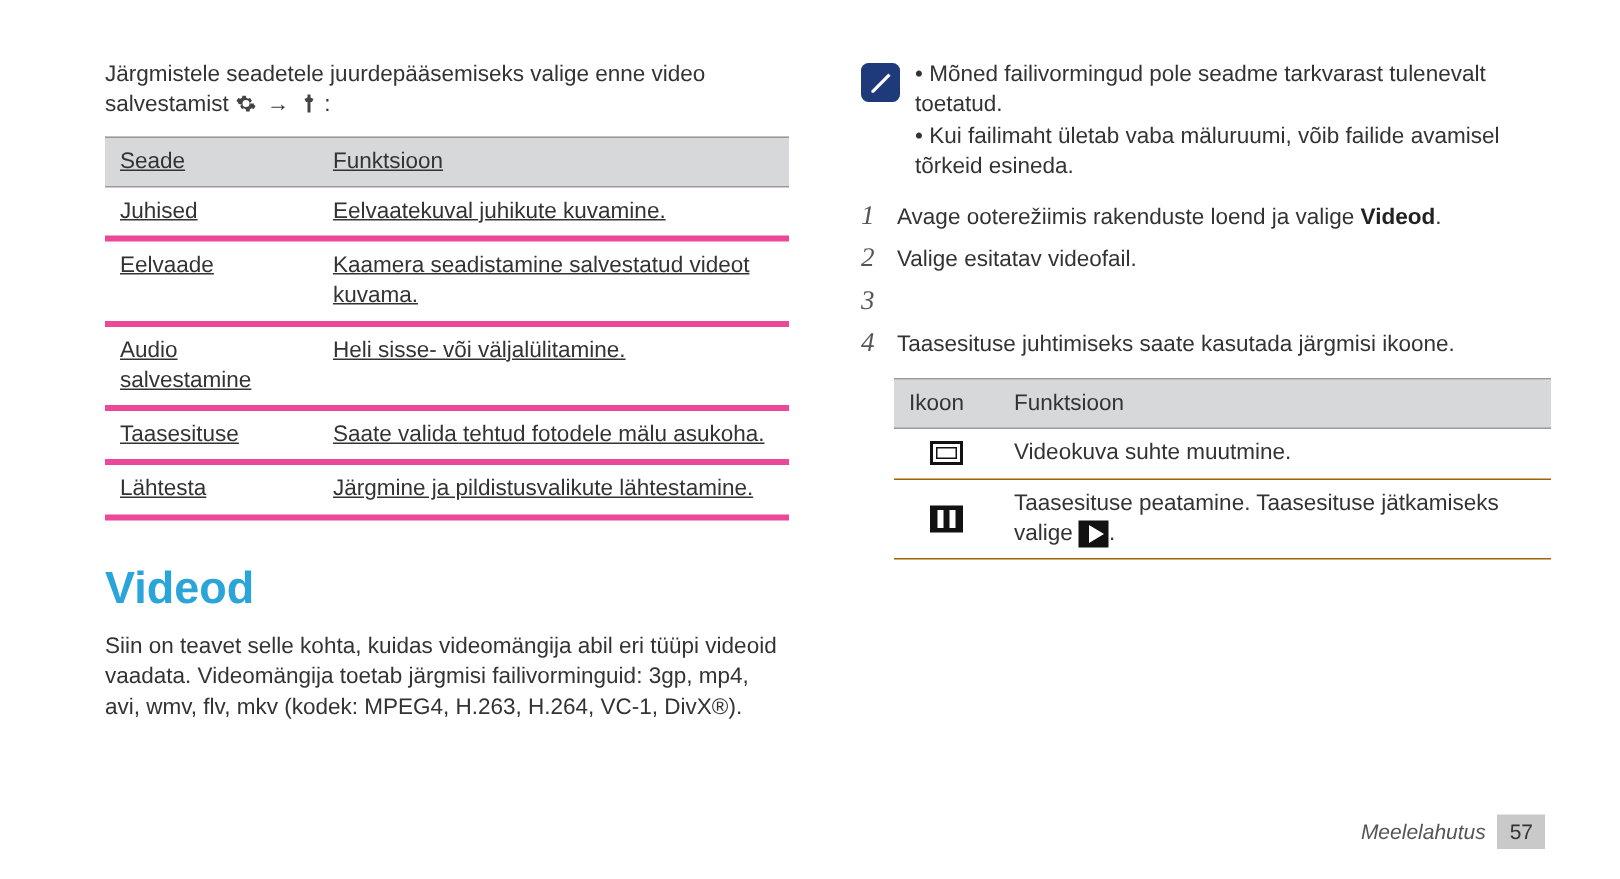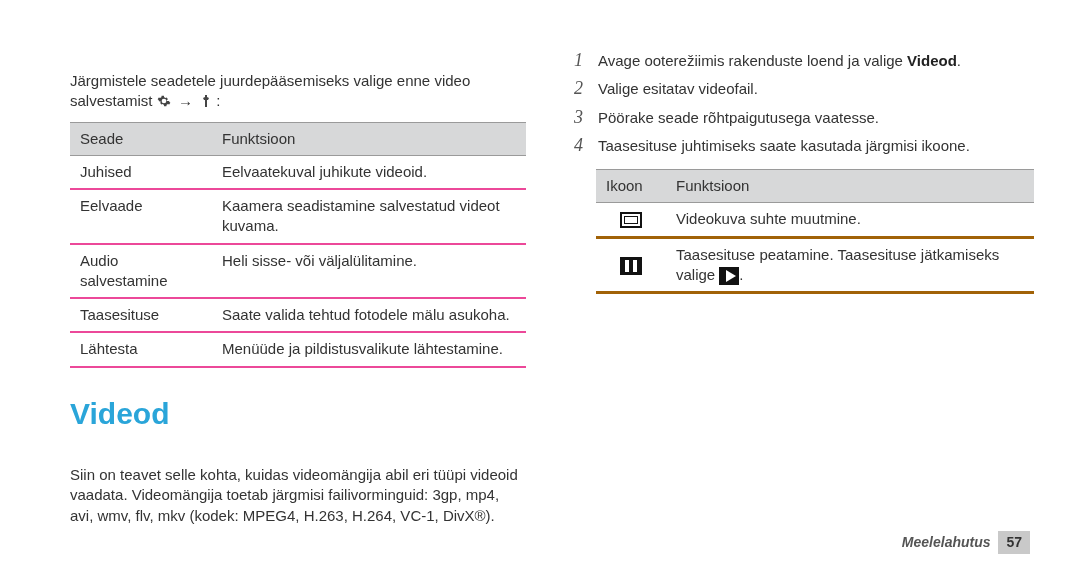--- a/index.html
+++ b/index.html
@@ -20,43 +20,43 @@
     padding: 40px 50px 20px 70px;
     box-sizing: border-box;
     column-gap: 48px;
   }
   .col {
     flex: 1;
     position: relative;
   }
   .para {
     margin-bottom: 10px;
-    margin-top: 31px;
   }
   .arrow {
     display: inline-block;
     margin: 0 3px;
   }
   .gear-icon svg, .tool-icon svg { vertical-align: -2px; }
   table.settings {
     width: 100%;
     border-collapse: collapse;
     margin-top: 6px;
+    text-decoration: underline;
   }
   table.settings th {
     background: #d7d8d9;
     text-align: left;
     font-weight: normal;
     padding: 6px 10px;
     border-top: 1px solid #9a9a9a;
     border-bottom: 1px solid #9a9a9a;
   }
   table.settings td {
     padding: 6px 10px;
-    border-bottom: 2px solid #ec4899;
+    border-bottom: 4px solid #ec4899;
     vertical-align: top;
   }
   .section-title {
     color: #2aa5d9;
     font-size: 30px;
     font-weight: bold;
     margin-top: 26px;
     margin-bottom: 8px;
   }
   .notebox {
@@ -110,21 +110,21 @@
   table.icons th {
     background: #d7d8d9;
     text-align: left;
     font-weight: normal;
     padding: 6px 10px;
     border-top: 1px solid #9a9a9a;
     border-bottom: 1px solid #9a9a9a;
   }
   table.icons td {
     padding: 6px 10px;
-    border-bottom: 3px solid #a16207;
+    border-bottom: 1px solid #a16207;
     vertical-align: middle;
   }
   .icon-cell {
     width: 50px;
     text-align: center;
   }
   .playericon {
     display: inline-block;
     width: 22px;
     height: 18px;
@@ -192,25 +192,24 @@
     position: absolute;
     width: 0; height: 0;
     border-top: 6px solid transparent;
     border-bottom: 6px solid transparent;
     border-left: 10px solid #fff;
     top: 3px;
     left: 7px;
   }
   .footer {
     position: absolute;
-    bottom: 12px;
+    bottom: 0;
     right: 0;
     font-size: 14px;
     color: #555;
-    font-weight: bold;
   }
   .footer .pgnum {
     display: inline-block;
     background: #c9c9c9;
     padding: 2px 8px;
     color: #333;
     margin-left: 4px;
   }
   .footer em { font-style: italic; }
   b { font-weight: bold; color: #222; }
@@ -240,63 +239,74 @@
     <table class="settings">
       <thead>
         <tr>
           <th>Seade</th>
           <th>Funktsioon</th>
         </tr>
       </thead>
       <tbody>
         <tr>
           <td>Juhised</td>
-          <td>Eelvaatekuval juhikute videoid.</td>
+          <td>Eelvaatekuval juhikute kuvamine.</td>
         </tr>
         <tr>
           <td>Eelvaade</td>
           <td>Kaamera seadistamine salvestatud videot kuvama.</td>
         </tr>
         <tr>
           <td>Audio salvestamine</td>
           <td>Heli sisse- või väljalülitamine.</td>
         </tr>
         <tr>
           <td>Taasesituse</td>
           <td>Saate valida tehtud fotodele mälu asukoha.</td>
         </tr>
         <tr>
           <td>Lähtesta</td>
-          <td>Menüüde ja pildistusvalikute lähtestamine.</td>
+          <td>Järgmine ja pildistusvalikute lähtestamine.</td>
         </tr>
       </tbody>
     </table>
 
     <div class="section-title">Videod</div>
     <div class="para">Siin on teavet selle kohta, kuidas videomängija abil eri tüüpi videoid vaadata. Videomängija toetab järgmisi failivorminguid: 3gp, mp4, avi, wmv, flv, mkv (kodek: MPEG4, H.263, H.264, VC-1, DivX®).</div>
 
   </div>
 
   <div class="col">
 
+    <div class="notebox">
+      <div class="note-icon">
+        <svg width="18" height="18" viewBox="0 0 24 24">
+          <path fill="#fff" d="M4 19l15-15 2 2L6 21H4v-2z"></path>
+          <path fill="#fff" d="M14 4l6 6"></path>
+        </svg>
+      </div>
+      <ul class="note-list">
+        <li>Mõned failivormingud pole seadme tarkvarast tulenevalt toetatud.</li>
+        <li>Kui failimaht ületab vaba mäluruumi, võib failide avamisel tõrkeid esineda.</li>
+      </ul>
+    </div>
 
     <div class="steps">
       <div class="step">
         <span class="step-num">1</span>
         <span>
           <span>Avage ooterežiimis rakenduste loend ja valige </span><b>Videod</b><span>.</span>
         </span>
       </div>
       <div class="step">
         <span class="step-num">2</span>
         <span>Valige esitatav videofail.</span>
       </div>
       <div class="step">
         <span class="step-num">3</span>
-        <span>Pöörake seade rõhtpaigutusega vaatesse.</span>
       </div>
       <div class="step">
         <span class="step-num">4</span>
         <span>Taasesituse juhtimiseks saate kasutada järgmisi ikoone.</span>
       </div>
     </div>
 
     <table class="icons">
       <thead>
         <tr>

